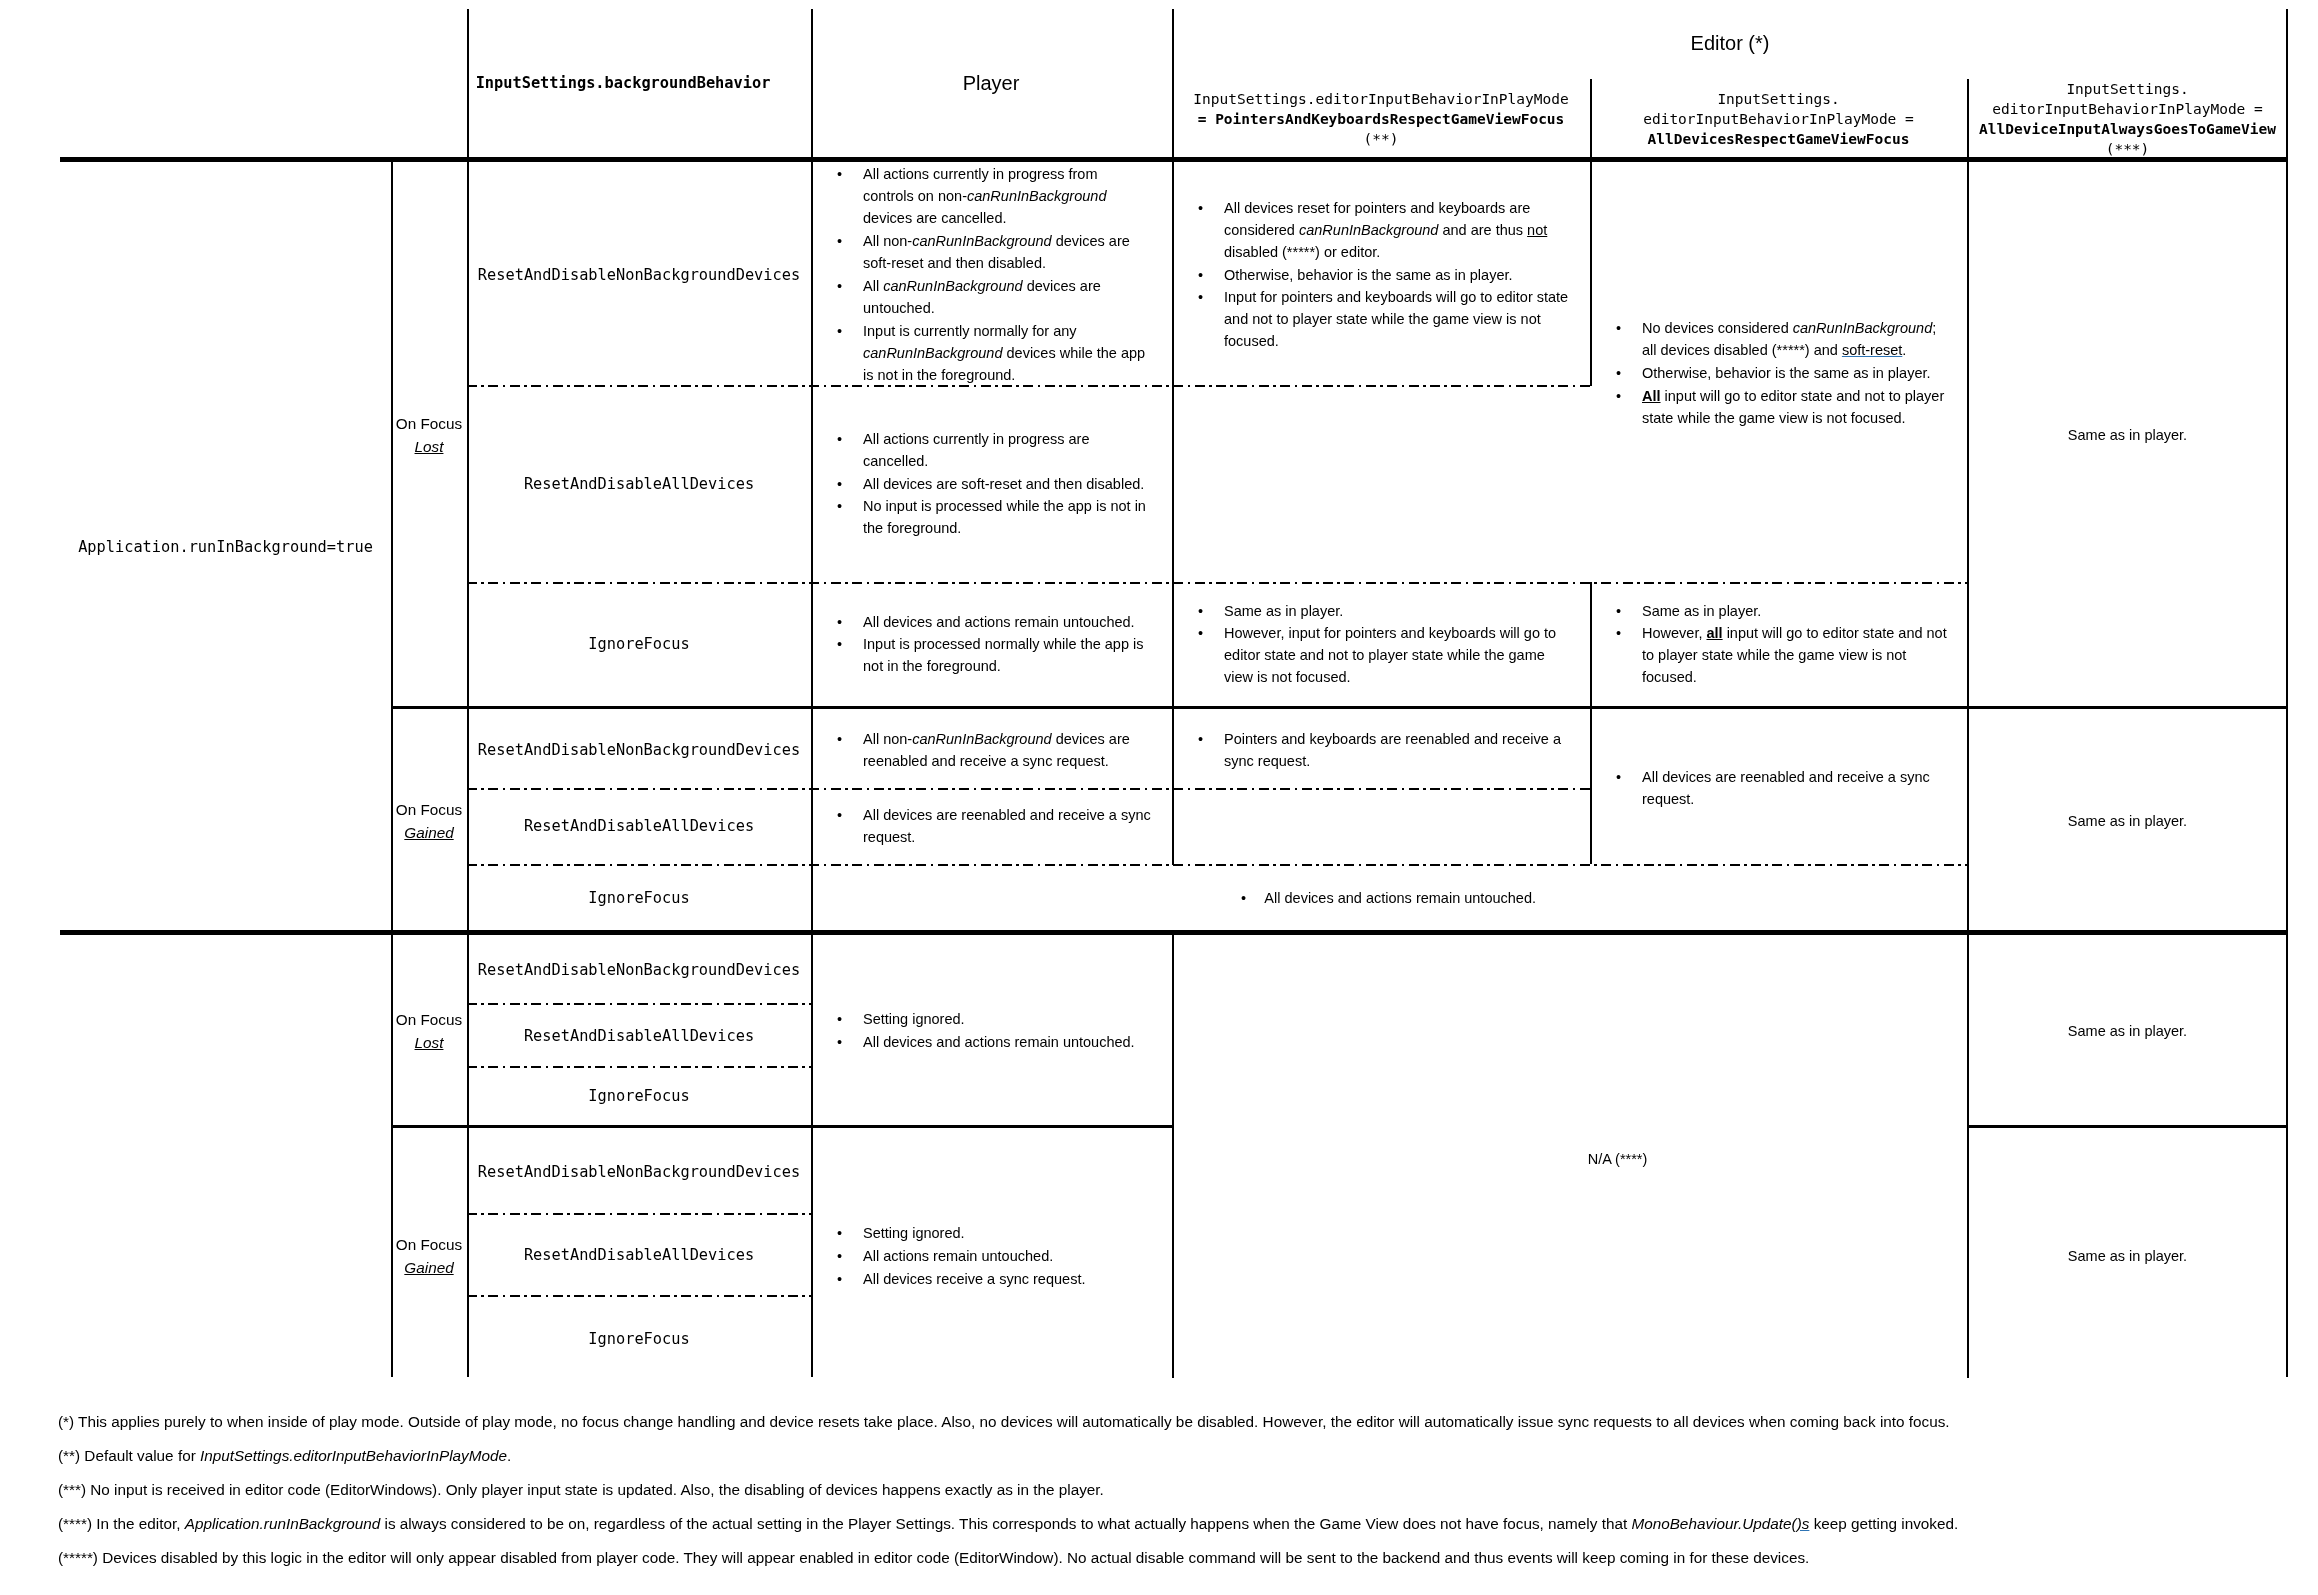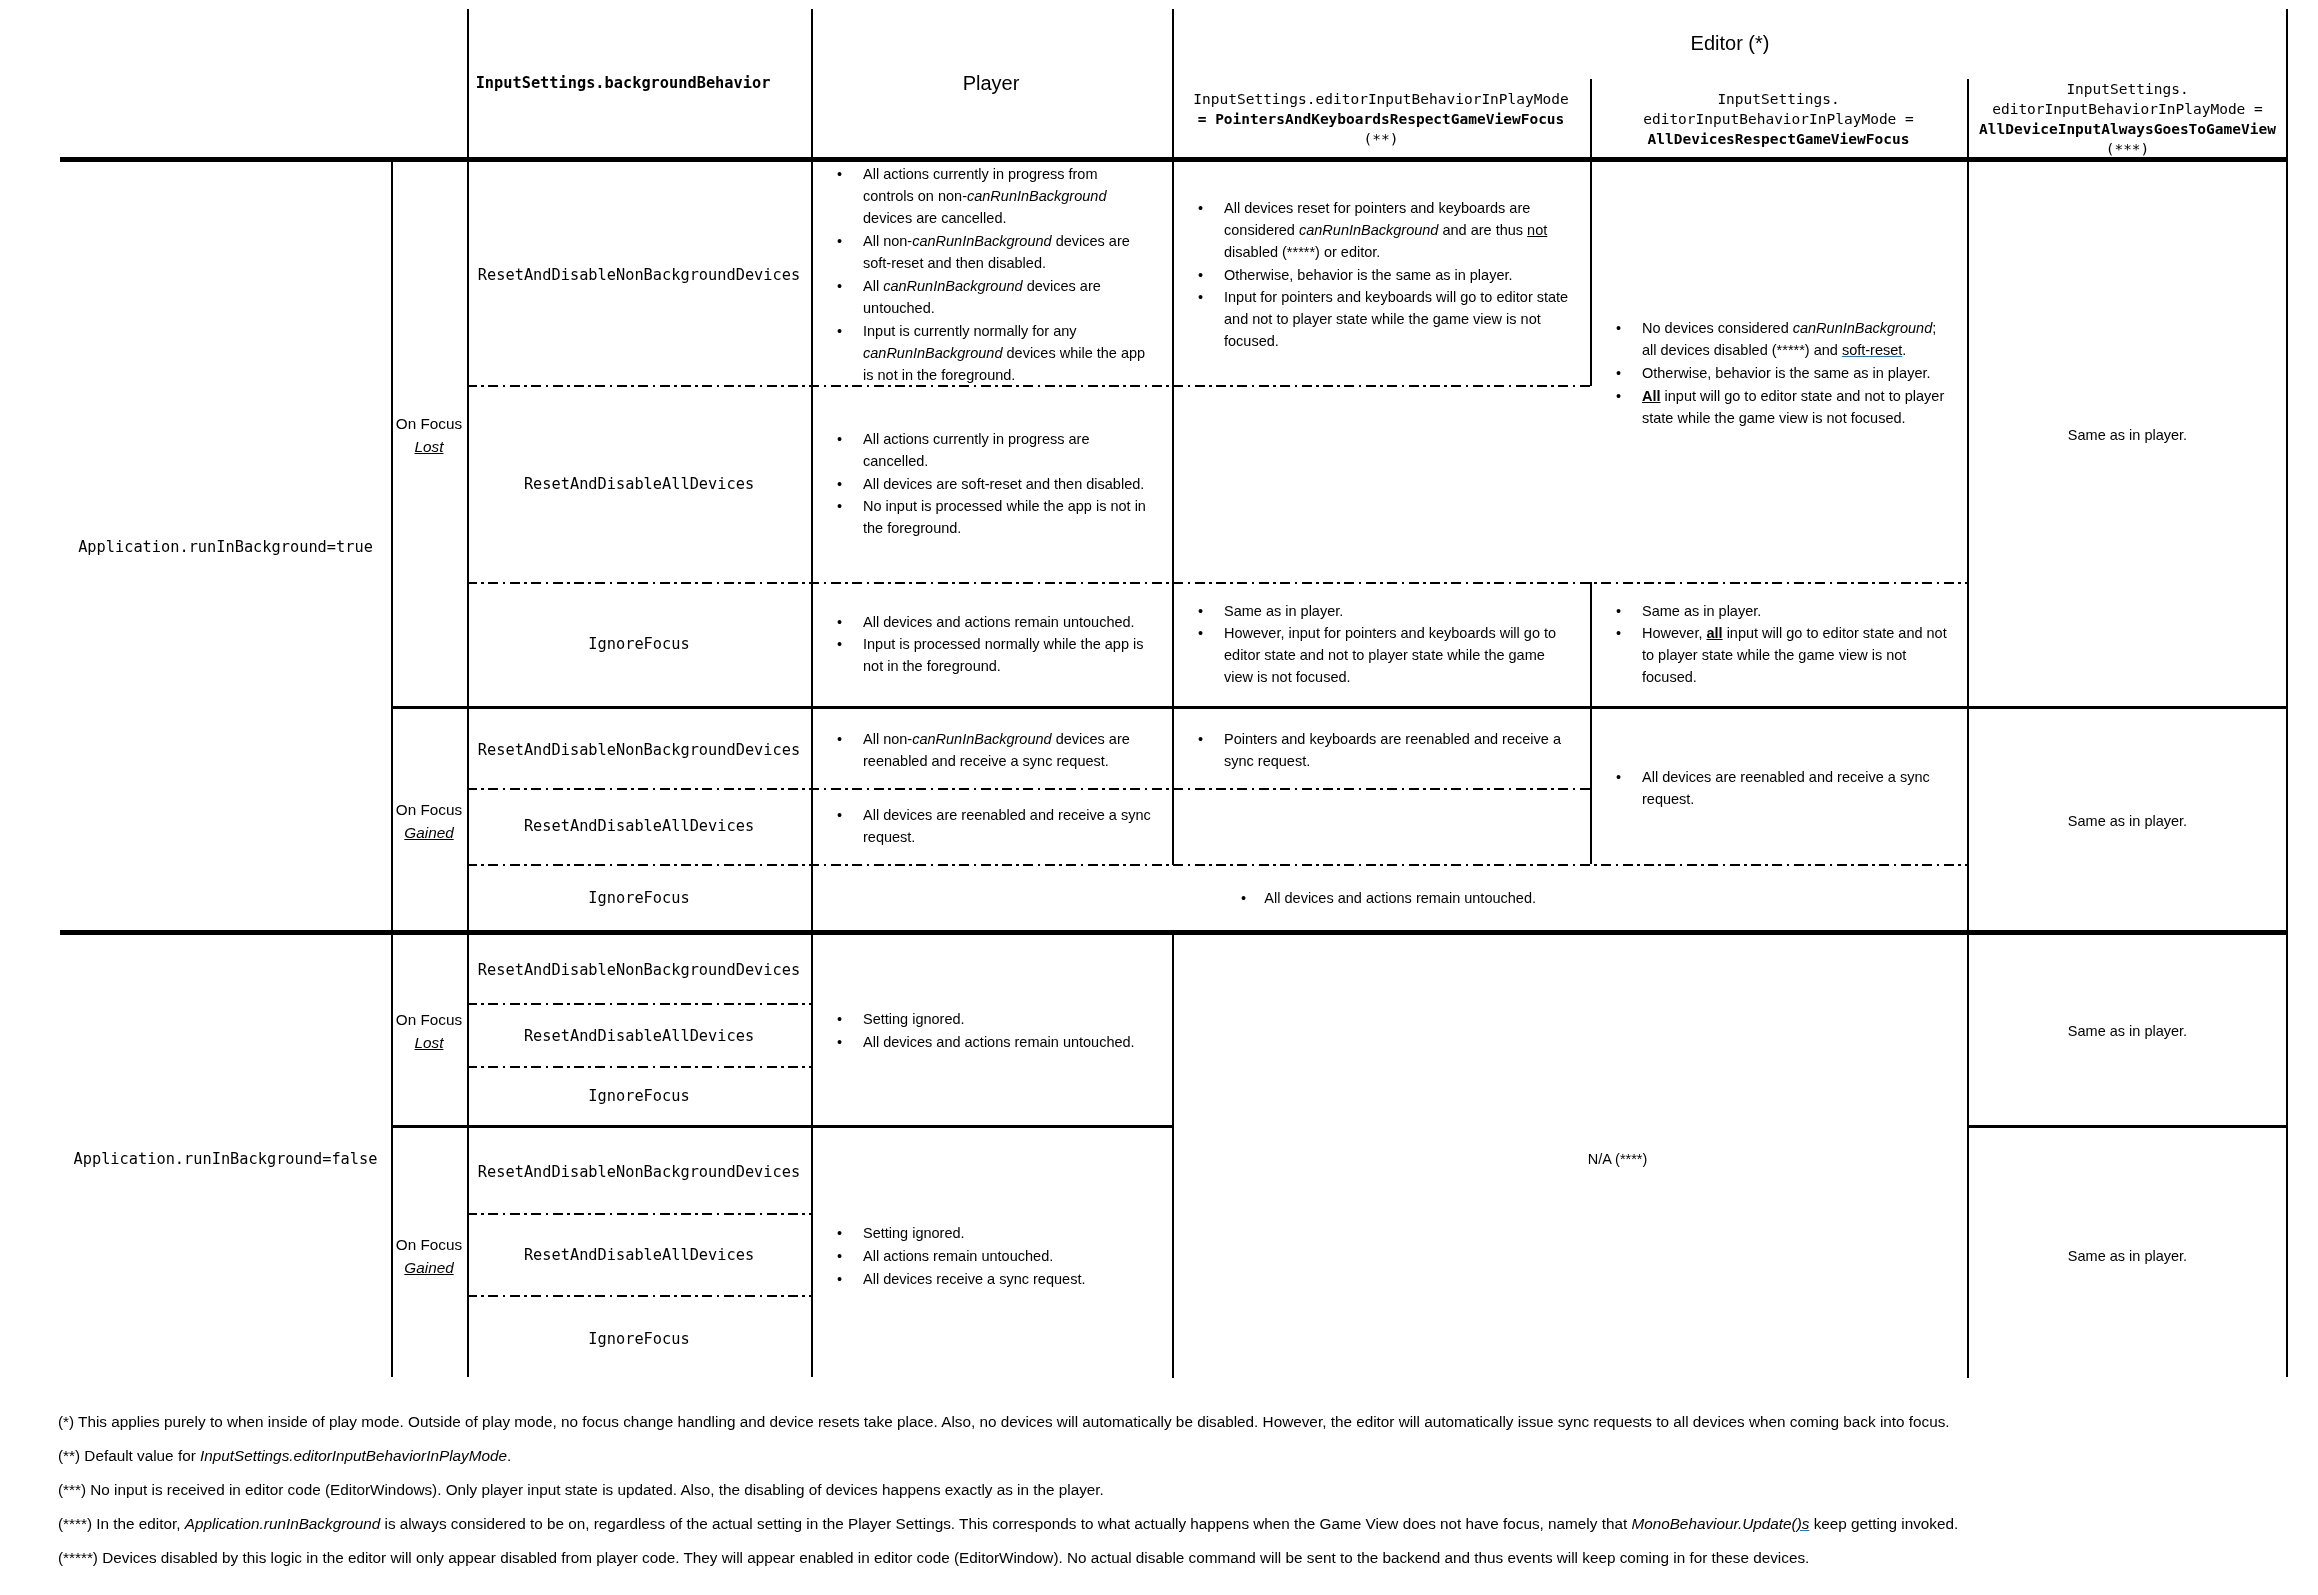--- a/index.html
+++ b/index.html
@@ -171,23 +171,20 @@
   <div class="cell sans-body" style="left:1967px;top:711px;width:321px;height:219px">
     <span>Same as in player.</span>
   </div>
 
   <div class="cell blist" style="left:811px;top:865px;width:1155px;height:65px">
     <ul class="bullets ctr">
         <li><span>All devices and actions remain untouched.</span></li>
       </ul>
   </div>
 
-  <div class="cell" style="left:60px;top:936px;width:331px;height:446px">
-    <span class="mono">Application.runInBackground=false</span>
-  </div>
   <div class="cell sans-med" style="left:391px;top:936px;width:76px;height:189px">
       <div><span>On Focus</span></div>
       <div><span class="sg-i sg-u">Lost</span></div>
     </div>
   <div class="cell sans-med" style="left:391px;top:1130px;width:76px;height:252px">
       <div><span>On Focus</span></div>
       <div><span class="sg-i sg-u">Gained</span></div>
     </div>
 
   <div class="cell" style="left:467px;top:936px;width:344px;height:68px">

